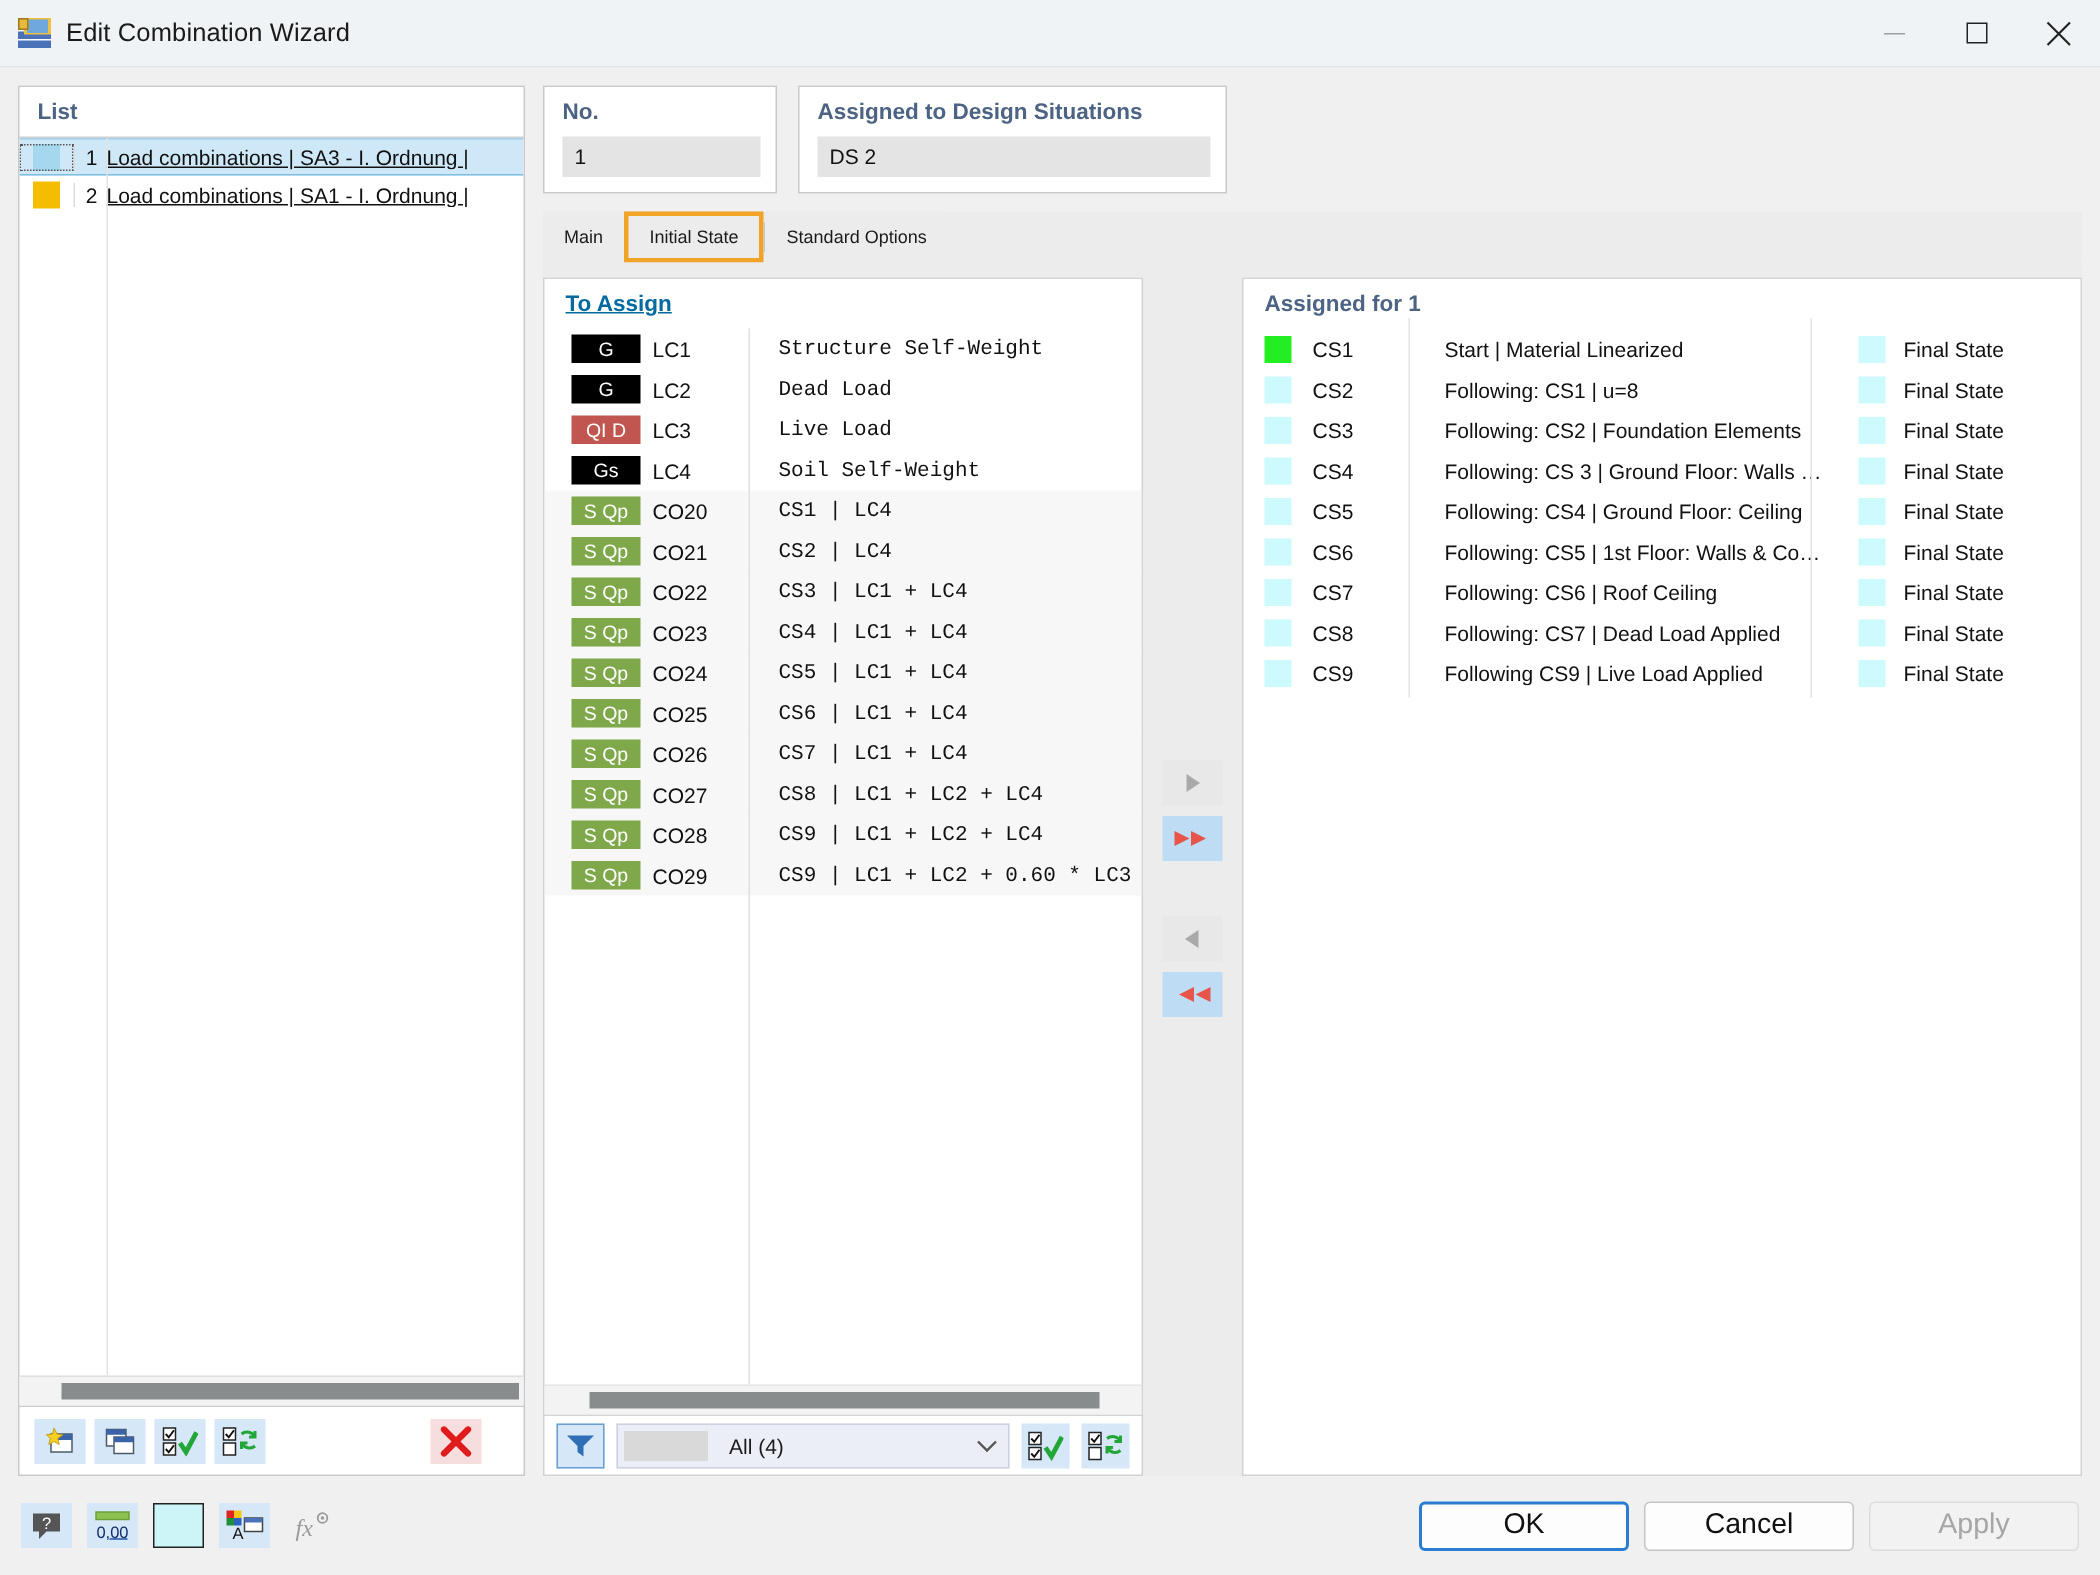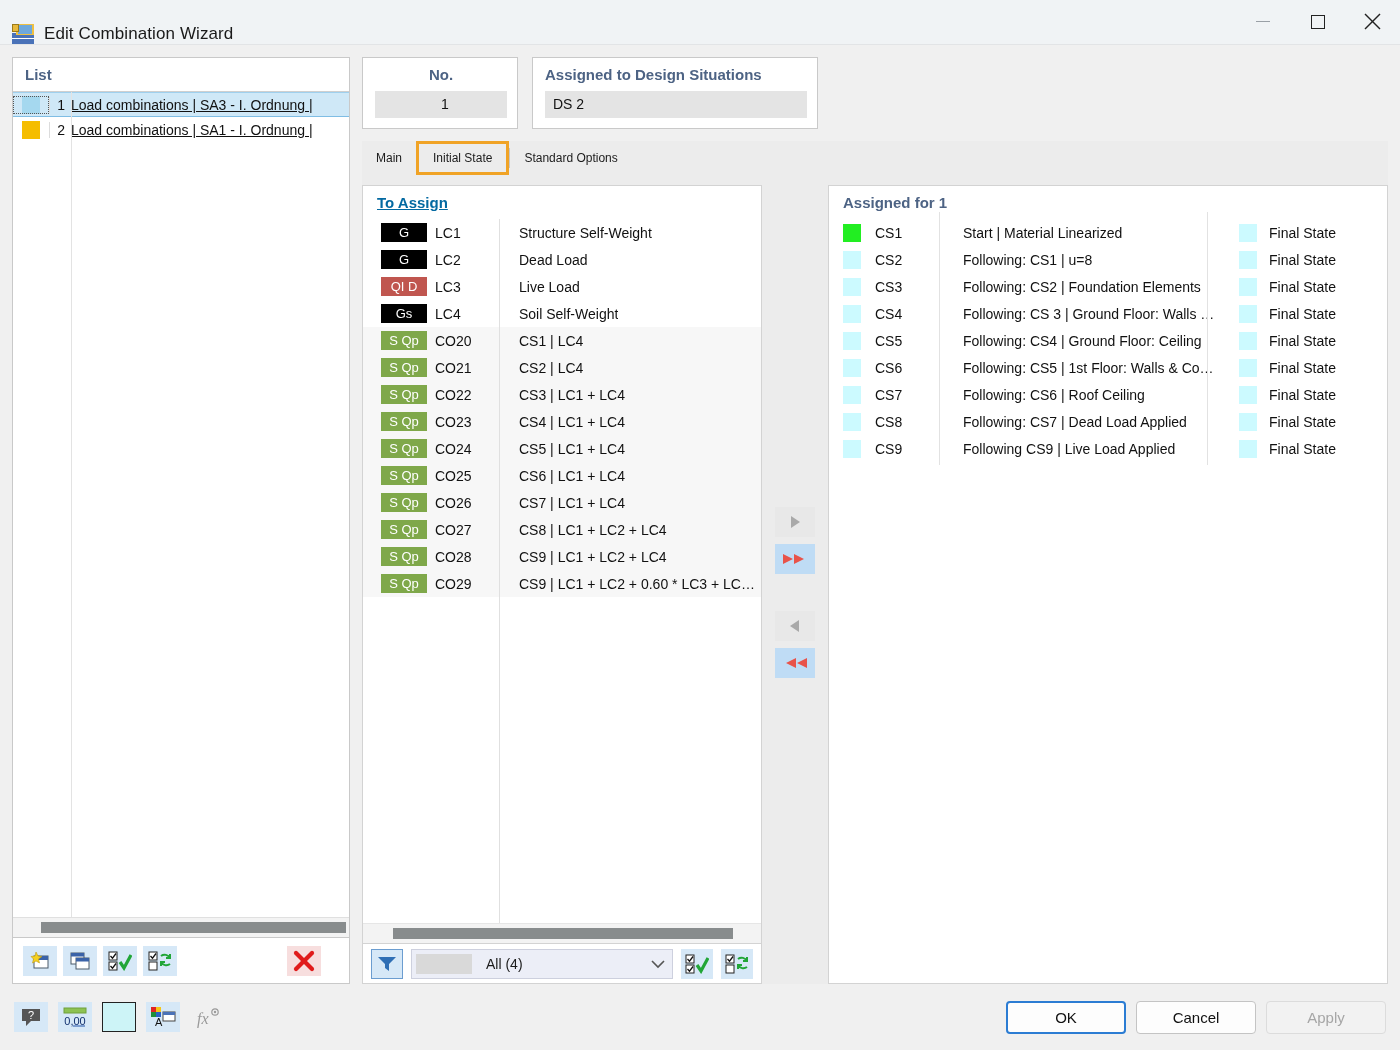--- a/index.html
+++ b/index.html
@@ -17,21 +17,21 @@
     background: #f0f0f0;
     display: flex;
     flex-direction: column;
   }
 
   
   .titlebar {
     height: 45px;
     background: #f0f3f5;
     display: flex;
-    align-items: flex-end;
+    align-items: center;
     flex: none;
     border-bottom: 1px solid #e2e4e6;
   }
   .title-icon {
     width: 22px; height: 20px;
     margin-left: 12px; margin-right: 10px;
     position: relative;
     flex: none;
   }
   .ti-base { position:absolute; left:0; bottom:0; width:22px; height:11px; background:#4a72b8; }
@@ -129,21 +129,21 @@
   .field-label {
     font-weight:bold; color:#4d6384; font-size:15px; margin-bottom:8px;
   }
   .field-input {
     background:#e4e4e4;
     height: 27px; line-height:27px;
     padding-left: 8px;
     font-size:14px; color:#111;
     white-space:nowrap; overflow:hidden;
   }
-  .fb-no { width: 156px; text-align: center; }
+  .fb-no { width: 156px; }
   .fb-name { flex:1; }
   .name-row { display:flex; align-items:center; gap:8px; }
   .name-row .field-input { flex:1; }
   .edit-btn {
     width: 30px; height: 28px; flex:none;
     background:#d6e8f7;
     display:flex; align-items:center; justify-content:center;
   }
   .fb-ds { width: 286px; }
 
@@ -196,21 +196,21 @@
   }
   .arow.alt { background:#f7f7f7; }
   .badge {
     width: 46px; height: 19px;
     display:flex; align-items:center; justify-content:center;
     color:#fff; font-size:13px;
     margin-left: 18px; margin-right: 8px;
     flex:none;
   }
   .acode { width: 78px; flex:none; }
-  .adesc { overflow:hidden; padding-left: 6px; }
+  .adesc { overflow:hidden; padding-left: 6px; font-family: Liberation Mono, monospace; }
   .assign-vline { position:absolute; top:0; bottom:0; width:1px; background:#e0e0e0; }
   .assign-hscroll {
     height: 20px; background:#f3f3f3;
     display:flex; align-items:center; padding: 0 8px;
     border-top:1px solid #e6e6e6;
   }
   .assign-hscroll .thumb { height:11px; background:#888c8d; }
   .filter-bar {
     height: 40px; background:#fff;
     border:1px solid #d3d3d3; border-top:none;
@@ -274,24 +274,24 @@
     padding: 0 14px 0 14px;
     gap: 10px;
   }
   .bb-tool {
     width: 34px; height: 30px; background:#d6e8f7;
     display:flex; align-items:center; justify-content:center; flex:none;
   }
   .bb-tool.plain { background:transparent; }
   .bb-tool.white { background:#cdf4f7; border:1px solid #222; }
   .dlg-btn {
-    width: 120px; height: 33px;
+    width: 140px; height: 33px;
     background:#fdfdfd; border:1px solid #c4c4c4; border-radius:4px;
     display:flex; align-items:center; justify-content:center;
-    font-size:15px; color:#111;
+    font-size:19px; color:#111;
   }
   .dlg-btn.primary { border:2px solid #2b7cd3; }
   .dlg-btn.disabled { color:#a6a6a6; background:#f2f2f2; border-color:#dcdcdc; }
 </style>
 </head>
 <body>
 
 <div id="app">
 
   <div class="titlebar">

